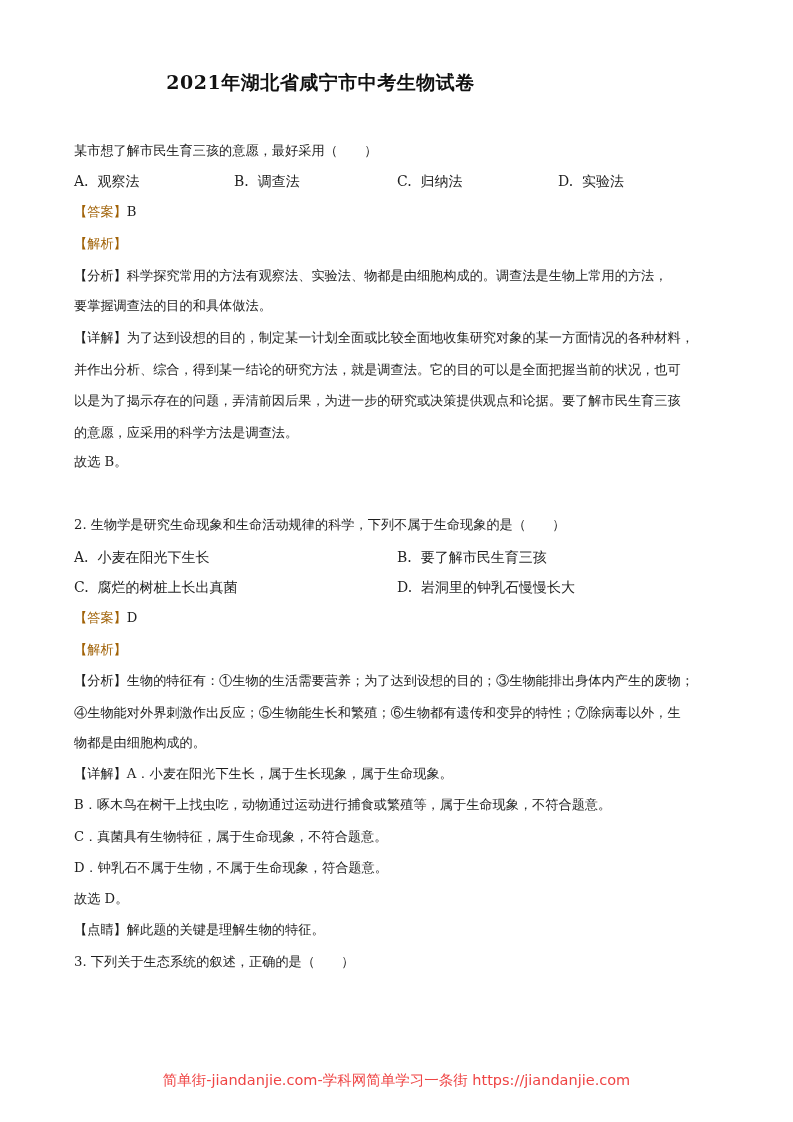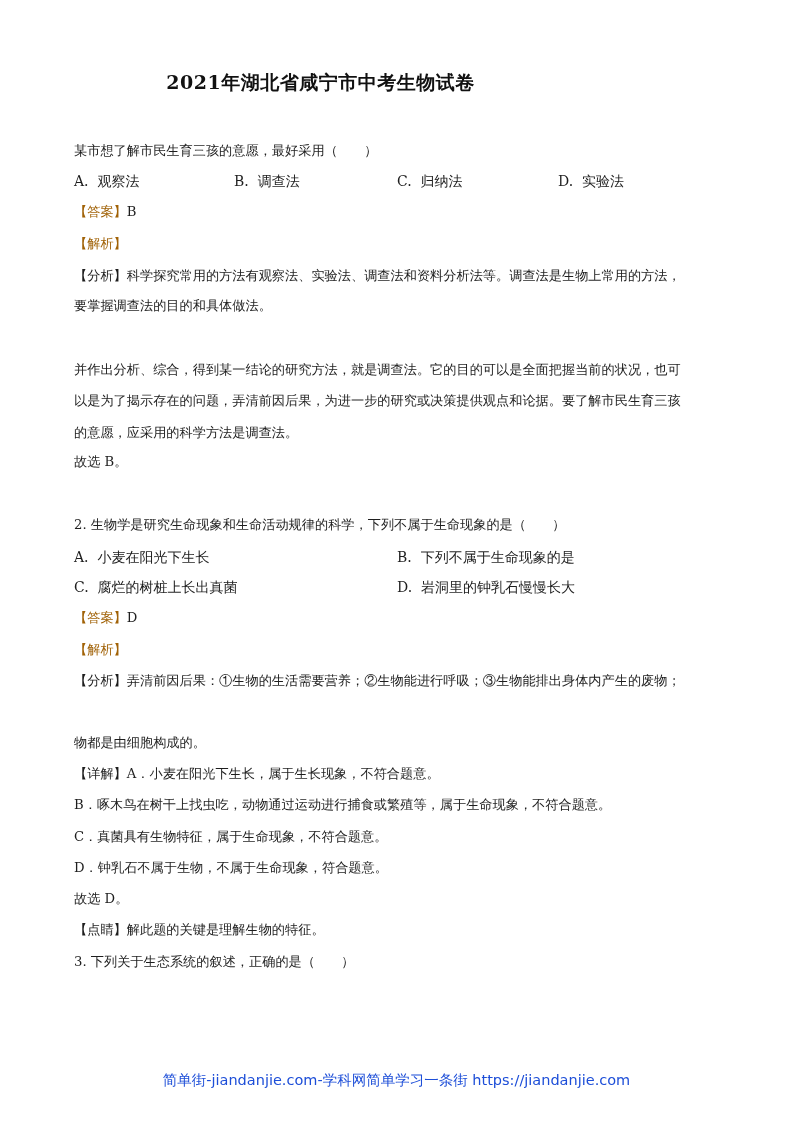--- a/index.html
+++ b/index.html
@@ -54,21 +54,21 @@
       color: #1e1e1e;
     }
     .footer {
       position: absolute;
       left: 0;
       width: 793px;
       top: 1071px;
       text-align: center;
       font-family: "DejaVu Sans", "Liberation Sans", sans-serif;
       font-size: 14.5px;
-      color: #1d4ed8;
+      color: #ef4444;
     }
   </style>
 </head>
 <body>
 
 <div class="page">
 
   <div class="title">2021年湖北省咸宁市中考生物试卷</div>
 
   <div class="line" style="top:142px">某市想了解市民生育三孩的意愿，最好采用（　　）</div>
@@ -91,64 +91,68 @@
   </div>
 
   <div class="line" style="top:203px">
     <span class="blue">【答案】</span><span>B</span>
   </div>
   <div class="line" style="top:235px">
     <span class="blue">【解析】</span>
   </div>
 
   <div class="line" style="top:267px">
-    <span class="bracket-label">【分析】</span><span>科学探究常用的方法有观察法、实验法、调查法和资料分析法等。调查法是生物上常用的方法，</span>
+    <span class="bracket-label">【分析】</span><span>科学探究常用的方法有观察法、实验法、物都是由细胞构成的。调查法是生物上常用的方法，</span>
   </div>
   <div class="line" style="top:297px">要掌握调查法的目的和具体做法。</div>
 
+  <div class="line" style="top:329px">
+    <span class="bracket-label">【详解】</span><span>为了达到设想的目的，制定某一计划全面或比较全面地收集研究对象的某一方面情况的各种材料，</span>
+  </div>
   <div class="line" style="top:392px">以是为了揭示存在的问题，弄清前因后果，为进一步的研究或决策提供观点和论据。要了解市民生育三孩</div>
   <div class="line" style="top:361px">并作出分析、综合，得到某一结论的研究方法，就是调查法。它的目的可以是全面把握当前的状况，也可</div>
   <div class="line" style="top:424px">的意愿，应采用的科学方法是调查法。</div>
 
   <div class="line" style="top:453px">故选 B。</div>
 
 
   <div class="line" style="top:516px">2. 生物学是研究生命现象和生命活动规律的科学，下列不属于生命现象的是（　　）</div>
 
   <div class="opt" style="left:74px; top:548px">
     <span>A.</span>&nbsp;
     <span>小麦在阳光下生长</span>
   </div>
   <div class="opt" style="left:397px; top:548px">
     <span>B.</span>&nbsp;
-    <span>下列不属于生命现象的是</span>
+    <span>要了解市民生育三孩</span>
   </div>
   <div class="opt" style="left:74px; top:578px">
     <span>C.</span>&nbsp;
     <span>腐烂的树桩上长出真菌</span>
   </div>
   <div class="opt" style="left:397px; top:578px">
     <span>D.</span>&nbsp;
     <span>岩洞里的钟乳石慢慢长大</span>
   </div>
 
   <div class="line" style="top:609px">
     <span class="blue">【答案】</span><span>D</span>
   </div>
   <div class="line" style="top:641px">
     <span class="blue">【解析】</span>
   </div>
 
   <div class="line" style="top:672px">
-    <span class="bracket-label">【分析】</span><span>弄清前因后果：①生物的生活需要营养；②生物能进行呼吸；③生物能排出身体内产生的废物；</span>
+    <span class="bracket-label">【分析】</span><span>生物的特征有：①生物的生活需要营养；为了达到设想的目的；③生物能排出身体内产生的废物；</span>
   </div>
+  <div class="line" style="top:704px">④生物能对外界刺激作出反应；⑤生物能生长和繁殖；⑥生物都有遗传和变异的特性；⑦除病毒以外，生</div>
   <div class="line" style="top:734px">物都是由细胞构成的。</div>
 
   <div class="line" style="top:765px">
-    <span class="bracket-label">【详解】</span><span>A．小麦在阳光下生长，属于生长现象，不符合题意。</span>
+    <span class="bracket-label">【详解】</span><span>A．小麦在阳光下生长，属于生长现象，属于生命现象。</span>
   </div>
   <div class="line" style="top:796px">B．啄木鸟在树干上找虫吃，动物通过运动进行捕食或繁殖等，属于生命现象，不符合题意。</div>
   <div class="line" style="top:828px">C．真菌具有生物特征，属于生命现象，不符合题意。</div>
   <div class="line" style="top:859px">D．钟乳石不属于生物，不属于生命现象，符合题意。</div>
 
   <div class="line" style="top:890px">故选 D。</div>
 
   <div class="line" style="top:921px">
     <span class="bracket-label">【点睛】</span><span>解此题的关键是理解生物的特征。</span>
   </div>

